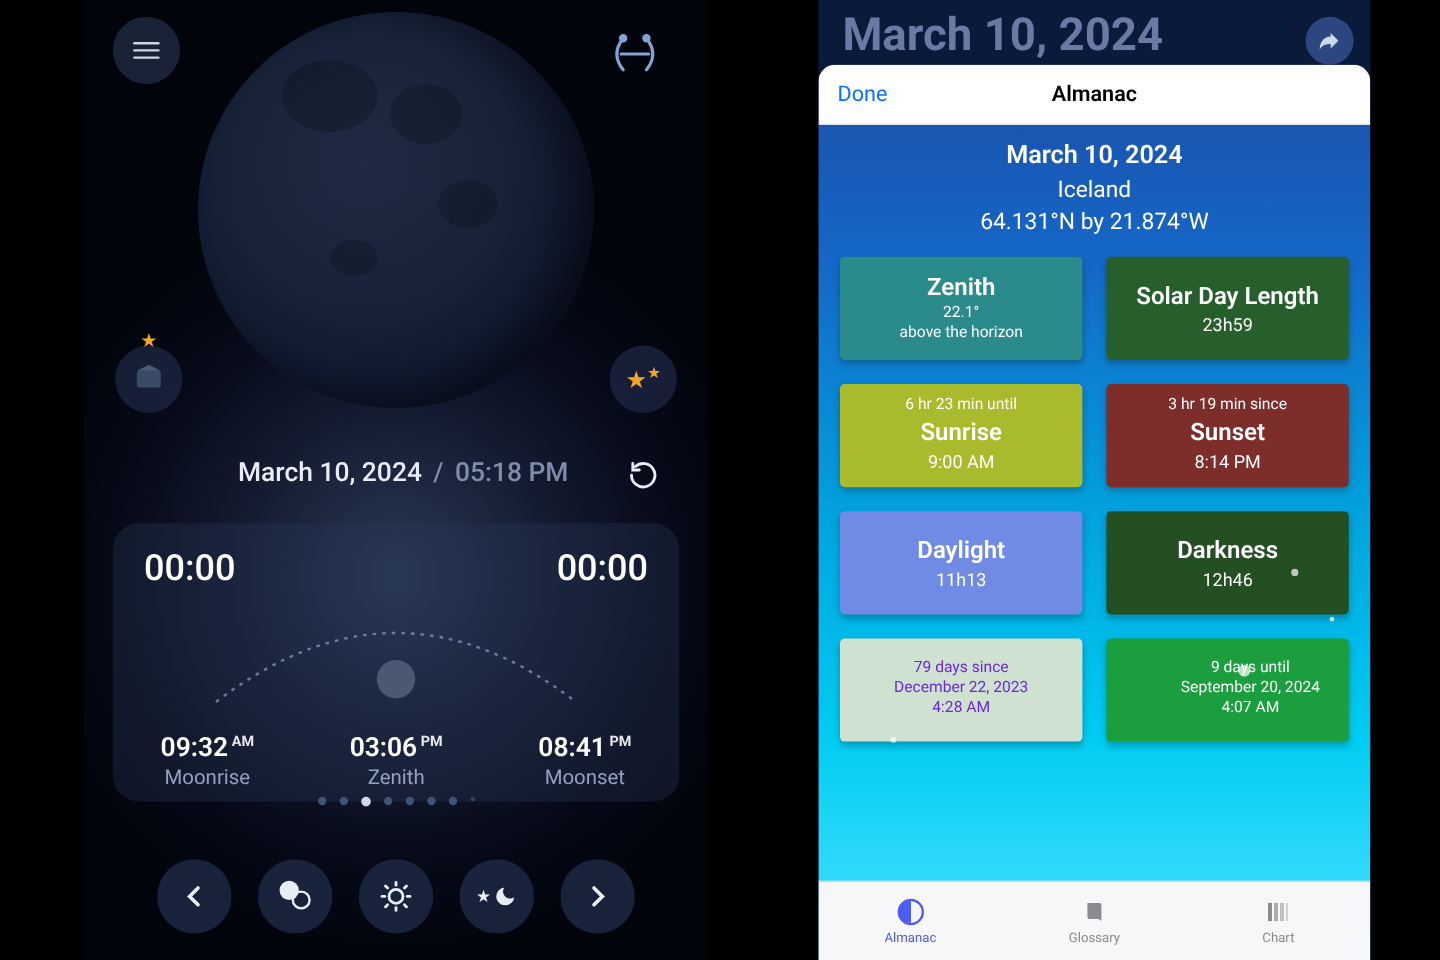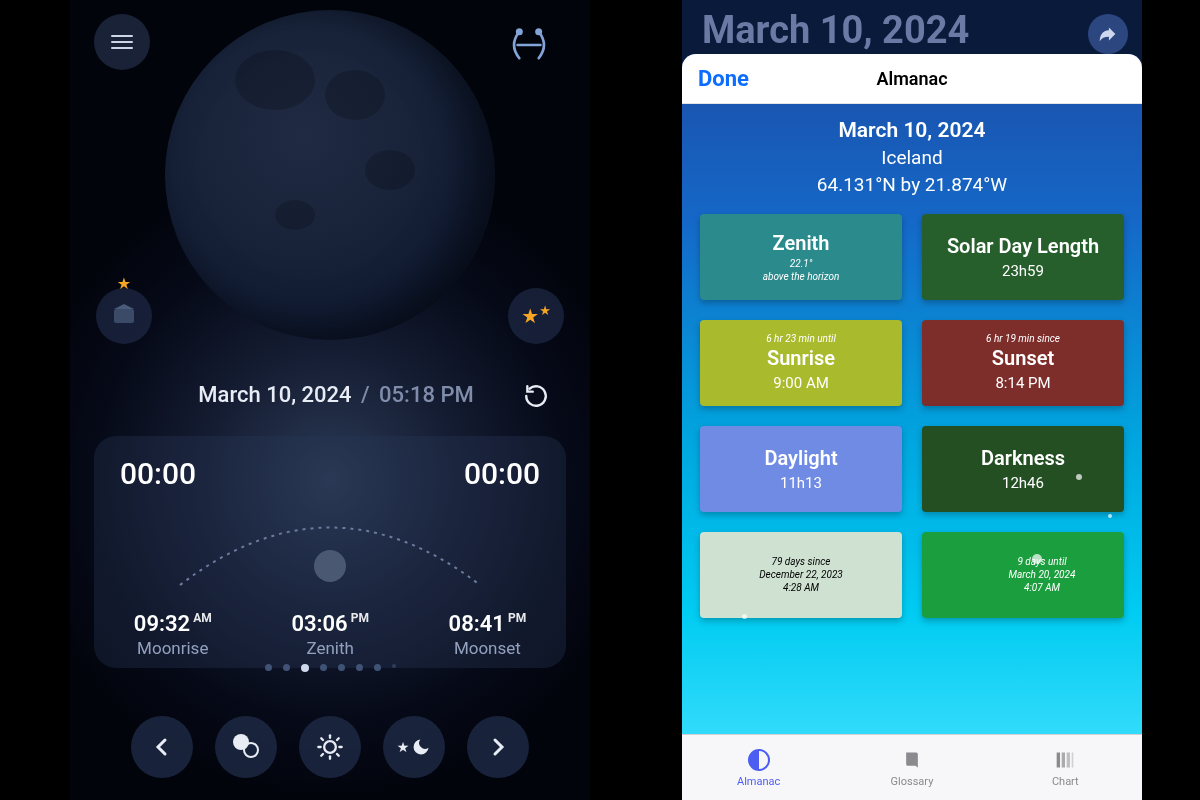--- a/index.html
+++ b/index.html
@@ -134,49 +134,49 @@
     overflow:hidden;
     display:flex; flex-direction:column;
   }
   .sheet-header {
     height:50px; background:#fff; color:#000;
     display:flex; align-items:center; justify-content:center;
     position:relative; font-size:18px; font-weight:600;
     border-bottom:1px solid #e4e4e6;
   }
   .sheet-header .done {
-    position:absolute; left:16px; color:#0b6dff; font-weight:700; cursor:pointer; font-size:22px;
+    position:absolute; left:16px; color:#0b6dff; font-weight:400; cursor:pointer; font-size:18px;
   }
 
   .sheet-body { flex:1; padding:14px 18px 8px 18px; overflow-y:auto;}
   .loc-block { text-align:center; color:#fff; margin-bottom:18px;}
   .loc-block .d { font-size:21px; font-weight:600; }
   .loc-block .p { font-size:19px; margin-top:4px;}
   .loc-block .c { font-size:19px; margin-top:4px;}
 
   .grid { display:grid; grid-template-columns:1fr 1fr; gap:20px 20px; }
   .tile {
     border-radius:4px;
     padding:10px 10px 12px 10px;
     text-align:center; color:#fff;
     box-shadow: 0 3px 6px rgba(0,0,0,0.25);
     min-height:86px;
     display:flex; flex-direction:column; justify-content:center;
   }
-  .tile .small { font-size:10px; line-height:1.3;font-style:italic;}
+  .tile .small { font-size:13px; line-height:1.3;}
   .tile .title { font-size:20px; font-weight:600; line-height:1.15; margin:2px 0;}
   .tile .val { font-size:15px; margin-top:2px;}
 
   .tile.zenith   { background:#2b8a8c; }
   .tile.solday   { background:#265f2b; }
   .tile.sunrise  { background:#a9bb2c; }
   .tile.sunset   { background:#7d2e2b; }
   .tile.daylight { background:#6f8be3; }
   .tile.darkness { background:#234f23; }
-  .tile.winter   { background:#cfe2d2; color:#000000; }
+  .tile.winter   { background:#cfe2d2; color:#6d28d9; }
   .tile.spring   { background:#1b9f3e;padding-left:48px; }
 
   .tabbar {
     height:66px; background:#f7f7f9; border-top:1px solid #d2d2d6;
     display:flex;
   }
   .tab { flex:1; display:flex; flex-direction:column; align-items:center; justify-content:center; gap:2px; font-size:11px; color:#8a8a8f; cursor:pointer;}
   .tab.active { color:#4c5ef2; }
   .tab .icon { width:26px; height:26px; display:flex;align-items:center;justify-content:center;}
   
@@ -343,40 +343,40 @@
         <div class="tile solday">
           <div class="title">Solar Day Length</div>
           <div class="val">23h59</div>
         </div>
         <div class="tile sunrise">
           <div class="small">6 hr 23 min until</div>
           <div class="title">Sunrise</div>
           <div class="val">9:00 AM</div>
         </div>
         <div class="tile sunset">
-          <div class="small">6 hr 19 min since</div>
+          <div class="small">3 hr 19 min since</div>
           <div class="title">Sunset</div>
           <div class="val">8:14 PM</div>
         </div>
         <div class="tile daylight">
           <div class="title">Daylight</div>
           <div class="val">11h13</div>
         </div>
         <div class="tile darkness">
           <div class="title">Darkness</div>
           <div class="val">12h46</div>
         </div>
         <div class="tile winter">
           <div class="small">79 days since</div>
           <div class="small">December 22, 2023</div>
           <div class="small">4:28 AM</div>
         </div>
         <div class="tile spring">
           <div class="small">9 days until</div>
-          <div class="small">March 20, 2024</div>
+          <div class="small">September 20, 2024</div>
           <div class="small">4:07 AM</div>
         </div>
       </div>
     </div>
 
     <div class="sparkle" style="top:420px; right:60px;"></div>
     <div class="sparkle" style="top:460px; right:30px; width:4px;height:4px;"></div>
     <div class="sparkle" style="top:500px; right:100px; width:10px;height:10px;"></div>
     <div class="sparkle" style="top:560px; left:60px; width:5px;height:5px;"></div>
 

